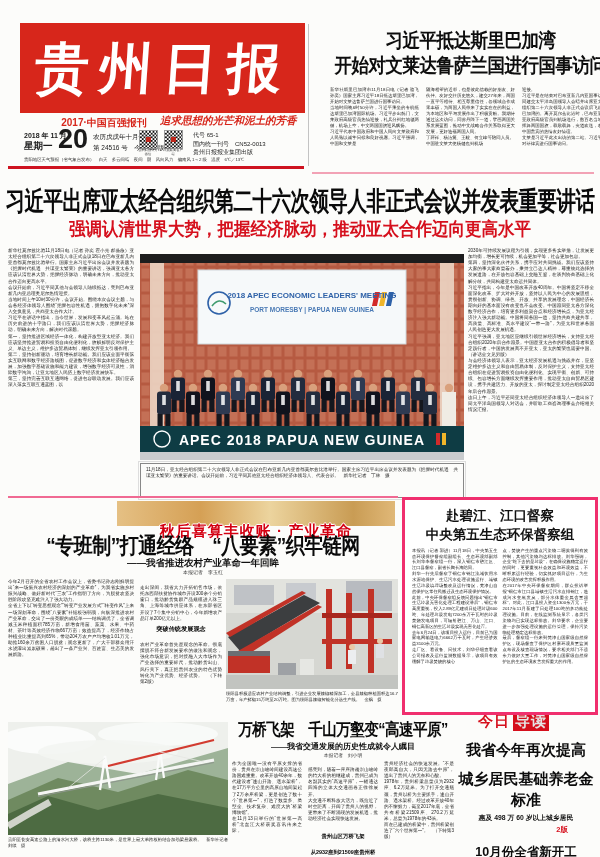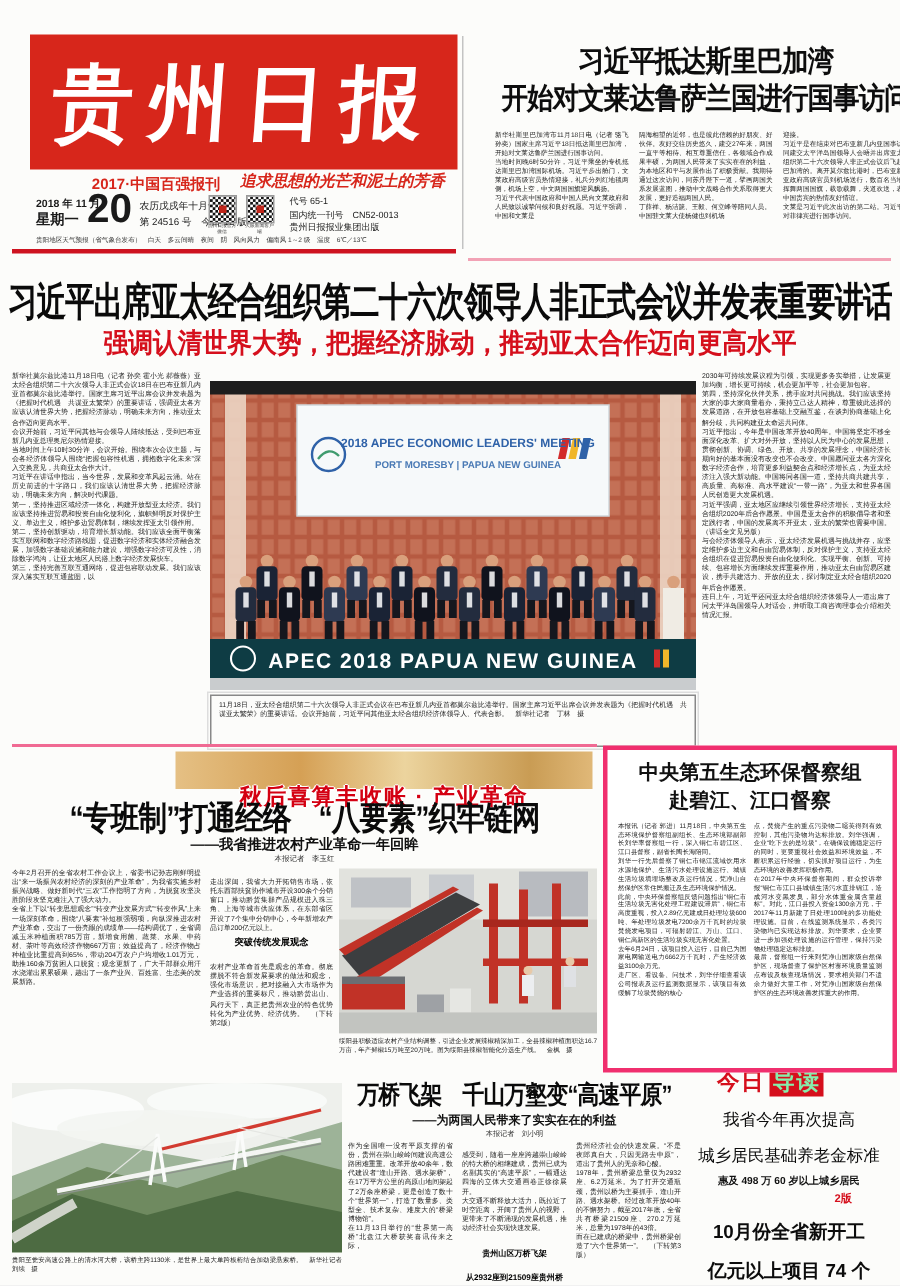--- a/index.html
+++ b/index.html
@@ -84,23 +84,23 @@
         letter-spacing:-0.5px;color:#0a0a0a;transform:scaleY(1.15);transform-origin:top;}
   .br-sub{left:228px;top:741px;width:230px;text-align:center;font-size:8px;font-weight:bold;color:#111;}
   .br-by{left:228px;top:752px;width:230px;text-align:center;font-size:4.8px;color:#333;}
   .br-c{top:761px;width:70px;height:94px;}
   .br-c1{left:232px;} .br-c2{left:308px;} .br-c3{left:384px;}
   .br-subhead{font-size:5.4px;font-weight:900;text-align:center;margin:2px 0;color:#000;line-height:1.5;}
   
   .guide{left:458px;top:712px;width:136px;height:134px;}
   .tg-logo{display:flex;align-items:flex-start;gap:3px;justify-content:center;}
   .tg-t1{color:#d50f1c;font-size:15px;font-weight:900;letter-spacing:1px;}
-  .tg-t2{color:#86efac;background:#d50f1c;font-size:15px;font-weight:900;padding:0 2px;letter-spacing:1px;}
+  .tg-t2{color:#e5e5e5;background:#d50f1c;font-size:15px;font-weight:900;padding:0 2px;letter-spacing:1px;}
   .tg-dash{width:22px;height:2px;background:#d50f1c;}
-  .tg-i1l{margin-top:9px;text-align:center;font-size:11px;font-weight:400;line-height:1.35;color:#0c0c0c;}
+  .tg-i1l{margin-top:9px;text-align:center;font-size:15px;font-weight:700;line-height:1.35;color:#0c0c0c;}
   .tg-i1s{margin-top:3px;text-align:center;font-size:6.8px;font-weight:bold;color:#111;}
   .tg-page{text-align:right;padding-right:26px;font-size:7.5px;font-weight:700;color:#d50f1c;margin-top:2px;}
   .tg-i2l{margin-top:9px;text-align:center;font-size:12.5px;font-weight:900;line-height:1.4;color:#0c0c0c;}
 </style>
 </head>
 <body>
 
 <div id="page">
 
   <div class="abs mast-box">
@@ -213,22 +213,22 @@
     <rect x="0" y="172" width="324" height="26" fill="#0e3c44"></rect>
     <circle cx="22" cy="185" r="8" fill="none" stroke="#ffffff" stroke-width="1.4"></circle>
     <rect x="296" y="179" width="4" height="12" fill="#d22b2b"></rect>
     <rect x="302" y="179" width="4" height="12" fill="#f0b62a"></rect>
     <text x="162" y="191" text-anchor="middle" font-size="14" font-weight="bold" fill="#ffffff" letter-spacing="1" font-family="Liberation Sans, sans-serif">APEC 2018 PAPUA NEW GUINEA</text>
     <rect x="0" y="198" width="324" height="8" fill="#c9ccce"></rect>
   </svg>
   <div class="abs apec-cap">11月18日，亚太经合组织第二十六次领导人非正式会议在巴布亚新几内亚首都莫尔兹比港举行。国家主席习近平出席会议并发表题为《把握时代机遇　共谋亚太繁荣》的重要讲话。会议开始前，习近平同其他亚太经合组织经济体领导人、代表合影。　新华社记者　丁林　摄</div>
 
   <div class="abs pinkbox">
+    <div class="pb-h">赴碧江、江口督察</div>
     <div class="pb-h">中央第五生态环保督察组</div>
-    <div class="pb-h">赴碧江、江口督察</div>
     <div class="pb-cols">
       <div>本报讯（记者 郭进）11月18日，中央第五生态环境保护督察组副组长、生态环境部副部长刘华率督察组一行，深入铜仁市碧江区、江口县督察，副省长陶长海陪同。
 刘华一行先后督察了铜仁市锦江流域饮用水水源地保护、生活污水处理设施运行、城镇生活垃圾填埋场整改及运行情况，梵净山自然保护区常住民搬迁及生态环境保护情况。
 此前，中央环保督察组反馈问题指出“铜仁市生活垃圾无害化处理工程建设滞后”，铜仁市高度重视，投入2.89亿元建成日处理垃圾600吨、年处理垃圾发电7200余万千瓦时的垃圾焚烧发电项目，可辐射碧江、万山、江口、铜仁高新区的生活垃圾实现无害化处置。
 去年6月24日，该项目投入运行，目前已为国家电网输送电力6662万千瓦时，产生经济效益3100余万元。
 走厂区、看设备、问技术，刘华仔细查看该公司报表及运行监测数据显示，该项目有效缓解了垃圾焚烧的核心</div>
       <div>点，焚烧产生的重点污染物二噁英得到有效控制，其他污染物均达标排放。刘华强调，企业“吃下去的是垃圾”，在确保设施稳定运行的同时，更要重视社会效益和环境效益，不断积累运行经验，切实抓好项目运行，为生态环境的改善发挥积极作用。
 在2017年中央环保督察期间，群众投诉举报“铜仁市江口县城镇生活污水直排锦江，造成河水变黑发臭，部分水体重金属含量超标”。对此，江口县投入资金1300余万元，于2017年11月新建了日处理100吨的多功能处理设施。目前，在线监测系统显示，各类污染物均已实现达标排放。刘华要求，企业要进一步加强处理设施的运行管理，保持污染物处理稳定达标排放。
 最后，督察组一行来到梵净山国家级自然保护区，现场督查了保护区村寨环境质量监测点布设及核查现场情况，要求相关部门不遗余力做好大量工作，对梵净山国家级自然保护区的生态环境改善发挥重大的作用。</div>
     </div>
@@ -288,21 +288,21 @@
     <line x1="30" y1="74.5" x2="206" y2="40.5" stroke="#8d958c" stroke-width="1"></line>
     <path d="M92,68 L97,34 L102,66" stroke="#fafbfa" stroke-width="2.4" fill="none"></path>
     <path d="M148,58 L152,28 L156,56" stroke="#fafbfa" stroke-width="2.2" fill="none"></path>
     <line x1="206" y1="18" x2="100" y2="44" stroke="#d23b30" stroke-width="2.2"></line>
     <line x1="97" y1="36" x2="60" y2="66" stroke="#e4e6e2" stroke-width="0.8"></line>
     <line x1="152" y1="30" x2="196" y2="40" stroke="#e4e6e2" stroke-width="0.8"></line>
   </svg>
   <div class="abs bridge-cap">贵阳至瓮安高速公路上的清水河大桥，该桥主跨1130米，是世界上最大单跨板桁结合加劲梁悬索桥。　新华社记者　刘续　摄</div>
 
   <div class="abs br-h">万桥飞架　千山万壑变“高速平原”</div>
-  <div class="abs br-sub">——为两国人民带来了实实在在的利益</div>
+  <div class="abs br-sub">——我省交通发展的历史性成就令人瞩目</div>
   <div class="abs br-by">本报记者　刘小明</div>
   <div class="abs bodycol br-c br-c1">作为全国唯一没有平原支撑的省份，贵州在崇山峻岭间建设高速公路困难重重。改革开放40余年，数代建设者“逢山开路、遇水架桥”，在17万平方公里的高原山地间架起了2万余座桥梁，更是创造了数十个“世界第一”，打造了数量多、类型全、技术复杂、难度大的“桥梁博物馆”。
 在11月13日举行的“世界第一高桥”北盘江大桥获奖喜讯传来之际，</div>
   <div class="abs bodycol br-c br-c2">
     <span>感受到，随着一座座跨越崇山峻岭的特大桥的相继建成，贵州已成为名副其实的“高速平原”，一幅通达四海的立体大交通画卷正徐徐展开。
 大交通不断释放大活力，既拉近了时空距离，开阔了贵州人的视野，更带来了不断涌现的发展机遇，推动经济社会实现快速发展。</span>
     <div class="br-subhead">
       <div>贵州山区万桥飞架</div>
       <div>从2932座到21509座贵州桥</div>
     </div>

